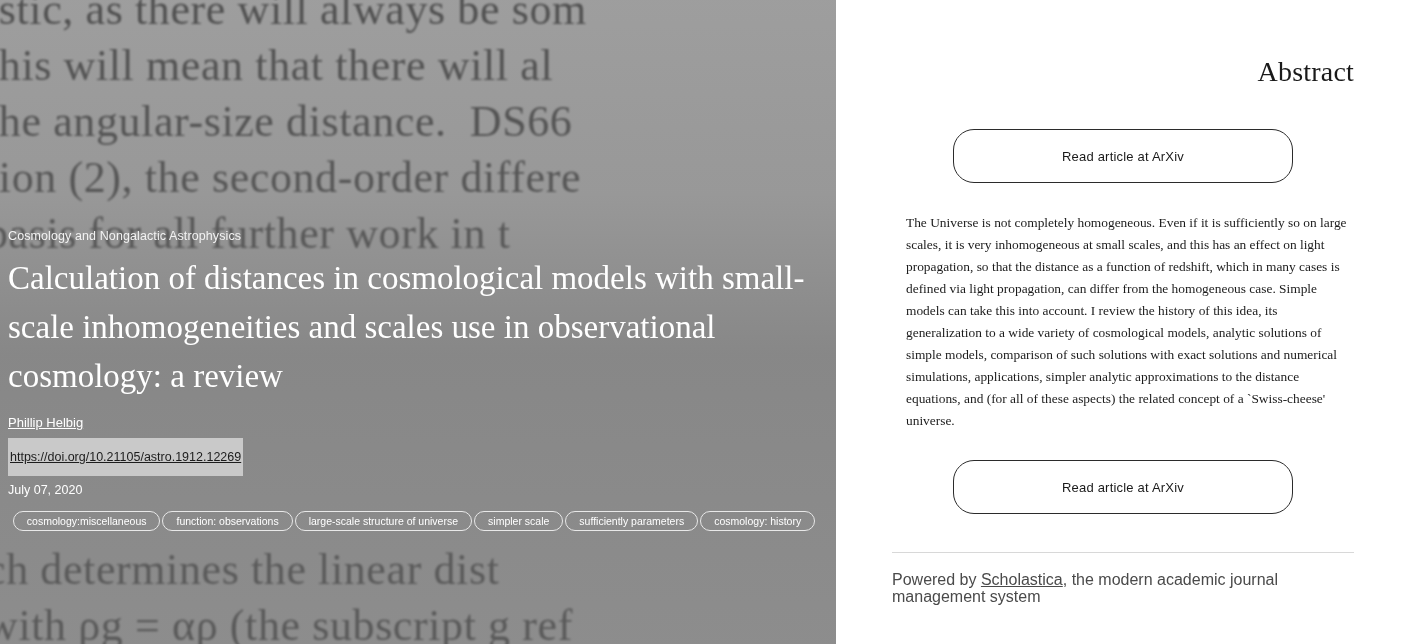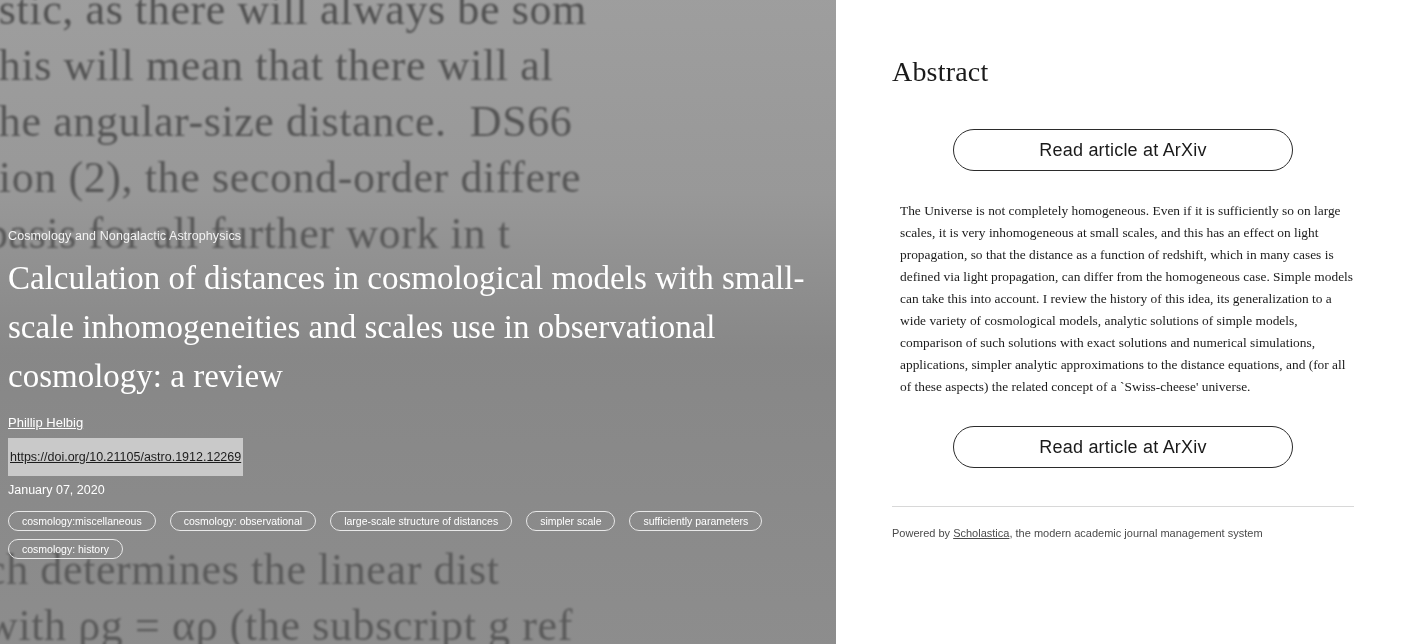--- a/index.html
+++ b/index.html
@@ -94,22 +94,23 @@
   }
   .pubdate {
     font-size: 12.5px;
     line-height: 17px;
     color: #ffffff;
     margin-bottom: 12px;
   }
   .tags {
     display: flex;
     flex-wrap: wrap;
-    gap: 8px 14px;
+    gap: 8px 2px;
     max-width: 812px;
+    justify-content: center;
   }
   .tag {
     display: inline-flex;
     align-items: center;
     justify-content: center;
     height: 20px;
     padding: 0 13px;
     border: 1px solid #e8e8e8;
     border-radius: 11px;
     font-size: 10.5px;
@@ -125,62 +126,62 @@
     height: 644px;
     background: #ffffff;
     position: relative;
     padding: 0 56px;
   }
   .abstract-heading {
     font-family: "Liberation Serif", serif;
     font-size: 28px;
     font-weight: 400;
     color: #1a1a1a;
-    text-align: left;
+    text-align: right;
     margin: 56px 0 0 0;
     letter-spacing: 0.2px;
   }
   .btn-row {
     display: flex;
     justify-content: center;
   }
   .btn {
     display: inline-flex;
     align-items: center;
     justify-content: center;
     width: 340px;
-    height: 42px;
+    height: 54px;
     border: 1px solid #2b2b2b;
     border-radius: 21px;
     background: #ffffff;
     color: #1a1a1a;
-    font-size: 18px;
+    font-size: 13px;
     letter-spacing: 0.2px;
     cursor: pointer;
     font-family: "Liberation Sans", sans-serif;
   }
   .btn-top { margin-top: 41px; }
   .btn-bottom { margin-top: 28px; }
   .abstract-body {
     font-family: "Liberation Serif", serif;
     font-size: 13.4px;
     line-height: 22px;
     color: #1b1b1b;
-    margin: 29px 0 0 8px;
+    margin: 29px 0 0 14px;
     text-align: left;
   }
   .divider {
     margin-top: 38px;
     border-top: 1px solid #d8d8d8;
     height: 1px;
     width: 100%;
   }
   .powered {
     margin-top: 18px;
-    font-size: 11px;
+    font-size: 16px;
     line-height: 17px;
     color: #4a4a4a;
     font-family: "Liberation Sans", sans-serif;
   }
   .powered a {
     color: #4a4a4a;
     text-decoration: underline;
   }
 </style>
 </head>
@@ -206,25 +207,25 @@
     </div>
     <div class="hero-scrim"></div>
 
     <div class="hero-content">
       <div class="kicker">Cosmology and Nongalactic Astrophysics</div>
       <h1 class="hero-title">Calculation of distances in cosmological models with small-scale inhomogeneities and scales use in observational cosmology: a review</h1>
       <a class="author" href="#">Phillip Helbig</a>
       <div class="doi-wrap">
         <a class="doi" href="#">https://doi.org/10.21105/astro.1912.12269</a>
       </div>
-      <div class="pubdate">January 07, 2020</div>
+      <div class="pubdate">July 07, 2020</div>
       <div class="tags">
         <span class="tag">cosmology:miscellaneous</span>
-        <span class="tag">cosmology: observational</span>
-        <span class="tag">large-scale structure of distances</span>
+        <span class="tag">function: observations</span>
+        <span class="tag">large-scale structure of universe</span>
         <span class="tag">simpler scale</span>
         <span class="tag">sufficiently parameters</span>
         <span class="tag">cosmology: history</span>
       </div>
     </div>
   </section>
 
   <aside class="side">
     <h2 class="abstract-heading">Abstract</h2>
 

